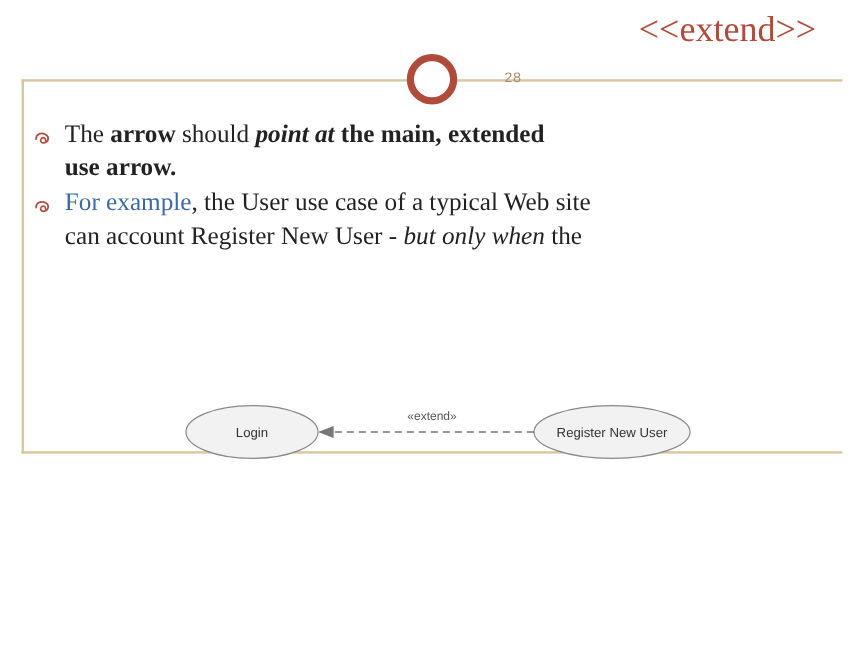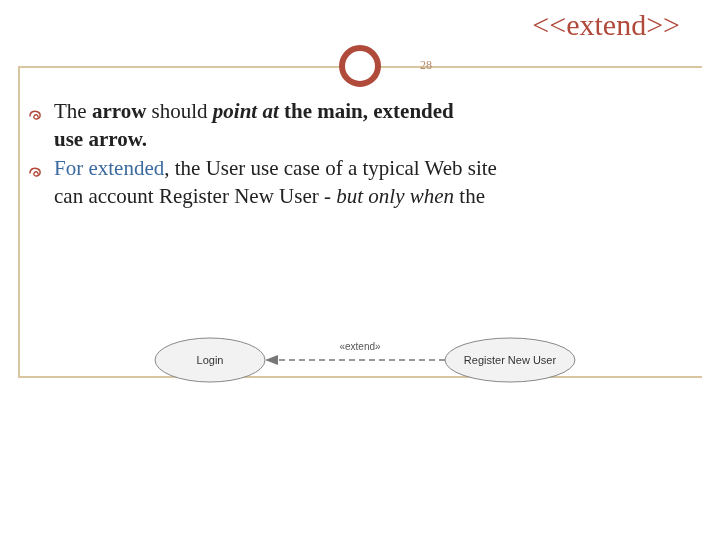--- a/index.html
+++ b/index.html
@@ -60,20 +60,21 @@
     border-radius: 50%;
     background: #fff;
   }
   .page-num {
     position: absolute;
     left: 50%;
     top: 58px;
     transform: translateX(60px);
     font-size: 12px;
     color: #b48a6a;
+    font-family: Liberation Mono, monospace;
   }
   .content {
     position: absolute;
     left: 28px;
     right: 28px;
     top: 98px;
     font-size: 21px;
     line-height: 1.25;
     text-align: justify;
   }
@@ -145,21 +146,21 @@
       <b>use arrow.</b>
     </div>
 
     <div class="bullet-row">
       <span class="bullet-icon">
         <svg viewBox="0 0 16 16" width="16" height="16">
           <path d="M2 8 C2 4 6 2 10 4 C13 5.5 13 10 9 11 C6 11.5 5 9 6.5 7.5 C8 6 10 7 10 9" fill="none" stroke="#b04a3a" stroke-width="1.4" stroke-linecap="round"></path>
         </svg>
       </span>
       <span class="bullet-text">
-        <span class="em-blue">For extended</span><span>, the User use case of a typical Web site</span>
+        <span class="em-blue">For example</span><span>, the User use case of a typical Web site</span>
       </span>
     </div>
     <div class="indent-continue">
       <span>can account Register New User - </span><i>but only when</i><span> the</span>
     </div>
 
   </div>
 
   <div class="diagram">
     <svg width="460" height="80" viewBox="0 0 460 80">

